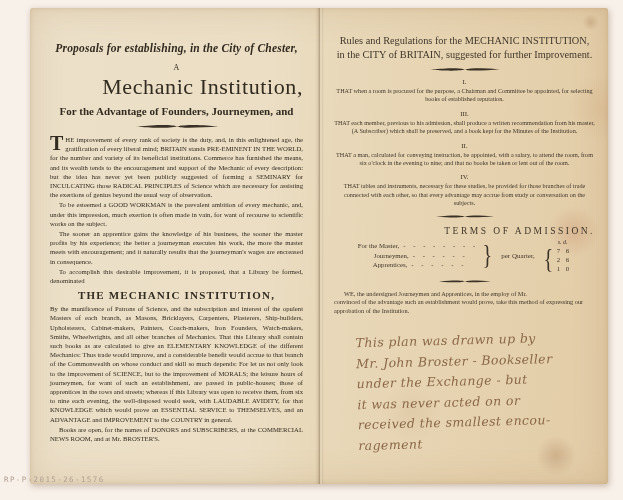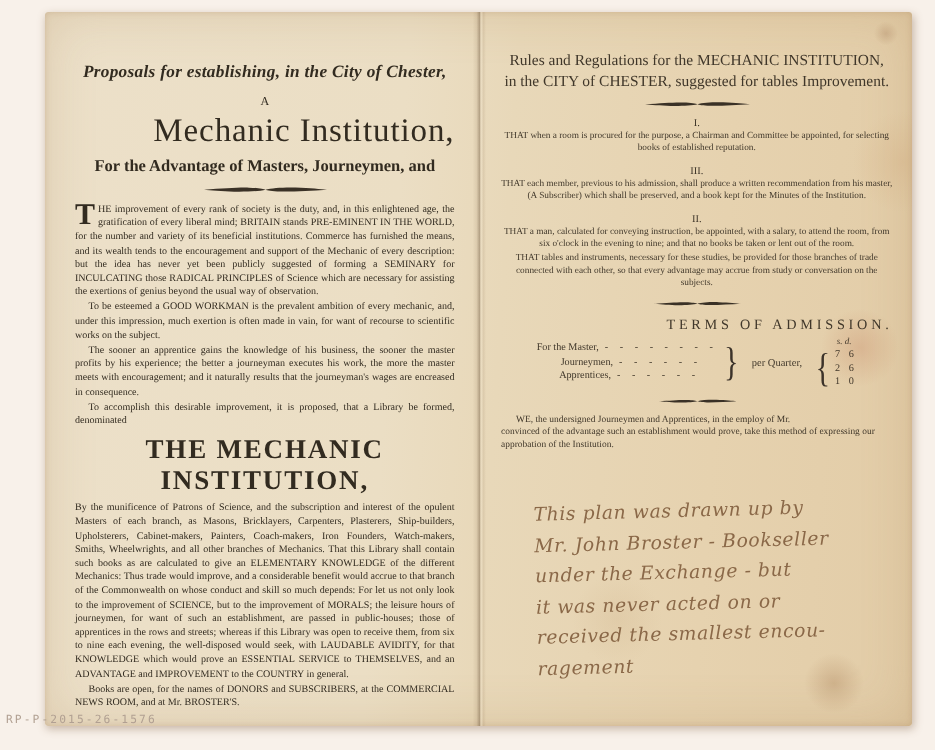--- a/index.html
+++ b/index.html
@@ -35,21 +35,21 @@
 
   
   .lp-inner { padding:34px 16px 0 20px; }
   .lp-proposals { text-align:center; font-style:italic; font-weight:bold; font-size:11.5px; letter-spacing:0.2px; }
   .lp-a { text-align:center; font-size:8px; margin-top:9px; }
   .lp-title { text-align:right; font-size:22px; font-weight:normal; letter-spacing:0.6px; margin-top:2px; }
   .lp-subtitle { text-align:center; font-size:11px; font-weight:bold; line-height:13px; margin-top:5px; }
   .lp-body p { font-size:6.7px; line-height:9.2px; text-align:justify; margin:0 0 1px 0; }
   .lp-body p.indent { text-indent:9px; }
   .dropcap { float:left; font-size:20px; line-height:15px; padding:1px 2px 0 0; font-weight:bold; }
-  .lp-heading2 { text-align:center; font-size:18px; font-weight:bold; letter-spacing:1.2px; margin:4px 0 3px; }
+  .lp-heading2 { text-align:center; font-size:11px; font-weight:bold; letter-spacing:1.2px; margin:4px 0 3px; }
 
   
   .rp-inner { padding:26px 13px 0 15px; text-align:center; }
   .rp-header { font-size:10.3px; line-height:13.5px; }
   .rule-numeral { font-size:7px; margin-top:6px; }
   .rule-text { font-size:6.2px; line-height:8.4px; margin-top:1px; }
   .terms-heading { font-size:9.5px; letter-spacing:2.5px; margin-top:7px;text-align:right; }
   .terms-table { margin-top:3px; display:flex; justify-content:center; align-items:center; gap:3px; font-size:6.8px; }
   .terms-row { display:flex; white-space:nowrap; line-height:9.5px; text-align:left; }
   .terms-row.r2 { padding-left:16px; }
@@ -79,60 +79,61 @@
 <body>
 
 <div class="paper">
 
   <div class="page-left">
     <div class="lp-inner">
       <div class="lp-proposals">Proposals for establishing, in the City of Chester,</div>
       <div class="lp-a">A</div>
       <div class="lp-title">Mechanic Institution,</div>
       <div class="lp-subtitle">
-        <div>For the Advantage of Masters, Journeymen, and</div>
+        <div>For the Advantage of Founders, Journeymen, and</div>
       </div>
       <svg class="divider" width="82" height="5" viewBox="0 0 82 5">
         <path d="M0 2.5 C 13 1.7, 22 0.9, 30 1.1 C 36 1.2, 40 2.1, 41 2.5 C 45 1.3, 53 0.8, 61 1.0 C 71 1.3, 78 2.1, 82 2.5 C 72 3.1, 61 3.8, 51 3.7 C 45 3.6, 42 3.0, 41 2.5 C 37 3.5, 28 4.0, 20 3.8 C 12 3.6, 4 2.9, 0 2.5 Z" fill="currentColor"></path>
       </svg>
       <div class="lp-body">
         <p><span class="dropcap">T</span><span>HE improvement of every rank of society is the duty, and, in this enlightened age, the gratification of every liberal mind; BRITAIN stands PRE-EMINENT IN THE WORLD, for the number and variety of its beneficial institutions. Commerce has furnished the means, and its wealth tends to the encouragement and support of the Mechanic of every description: but the idea has never yet been publicly suggested of forming a SEMINARY for INCULCATING those RADICAL PRINCIPLES of Science which are necessary for assisting the exertions of genius beyond the usual way of observation.</span></p>
         <p class="indent">To be esteemed a GOOD WORKMAN is the prevalent ambition of every mechanic, and, under this impression, much exertion is often made in vain, for want of recourse to scientific works on the subject.</p>
         <p class="indent">The sooner an apprentice gains the knowledge of his business, the sooner the master profits by his experience; the better a journeyman executes his work, the more the master meets with encouragement; and it naturally results that the journeyman's wages are encreased in consequence.</p>
         <p class="indent">To accomplish this desirable improvement, it is proposed, that a Library be formed, denominated</p>
         <div class="lp-heading2">THE MECHANIC INSTITUTION,</div>
         <p>By the munificence of Patrons of Science, and the subscription and interest of the opulent Masters of each branch, as Masons, Bricklayers, Carpenters, Plasterers, Ship-builders, Upholsterers, Cabinet-makers, Painters, Coach-makers, Iron Founders, Watch-makers, Smiths, Wheelwrights, and all other branches of Mechanics. That this Library shall contain such books as are calculated to give an ELEMENTARY KNOWLEDGE of the different Mechanics: Thus trade would improve, and a considerable benefit would accrue to that branch of the Commonwealth on whose conduct and skill so much depends: For let us not only look to the improvement of SCIENCE, but to the improvement of MORALS; the leisure hours of journeymen, for want of such an establishment, are passed in public-houses; those of apprentices in the rows and streets; whereas if this Library was open to receive them, from six to nine each evening, the well-disposed would seek, with LAUDABLE AVIDITY, for that KNOWLEDGE which would prove an ESSENTIAL SERVICE to THEMSELVES, and an ADVANTAGE and IMPROVEMENT to the COUNTRY in general.</p>
         <p class="indent">Books are open, for the names of DONORS and SUBSCRIBERS, at the COMMERCIAL NEWS ROOM, and at Mr. BROSTER'S.</p>
       </div>
     </div>
   </div>
 
   <div class="page-right">
     <div class="rp-inner">
       <div class="rp-header">
         <div>Rules and Regulations for the MECHANIC INSTITUTION,</div>
-        <div>in the CITY of CHESTER, suggested for tables Improvement.</div>
+        <div>in the CITY of BRITAIN, suggested for further Improvement.</div>
       </div>
       <svg class="divider" width="70" height="5" viewBox="0 0 82 5">
         <path d="M0 2.5 C 13 1.7, 22 0.9, 30 1.1 C 36 1.2, 40 2.1, 41 2.5 C 45 1.3, 53 0.8, 61 1.0 C 71 1.3, 78 2.1, 82 2.5 C 72 3.1, 61 3.8, 51 3.7 C 45 3.6, 42 3.0, 41 2.5 C 37 3.5, 28 4.0, 20 3.8 C 12 3.6, 4 2.9, 0 2.5 Z" fill="currentColor"></path>
       </svg>
 
       <div>
         <div class="rule-numeral">I.</div>
         <div class="rule-text">THAT when a room is procured for the purpose, a Chairman and Committee be appointed, for selecting books of established reputation.</div>
       </div>
       <div>
         <div class="rule-numeral">III.</div>
         <div class="rule-text">THAT each member, previous to his admission, shall produce a written recommendation from his master, (A Subscriber) which shall be preserved, and a book kept for the Minutes of the Institution.</div>
       </div>
       <div>
         <div class="rule-numeral">II.</div>
         <div class="rule-text">THAT a man, calculated for conveying instruction, be appointed, with a salary, to attend the room, from six o'clock in the evening to nine; and that no books be taken or lent out of the room.</div>
       </div>
       <div>
+        <div class="rule-numeral">IV.</div>
         <div class="rule-text">THAT tables and instruments, necessary for these studies, be provided for those branches of trade connected with each other, so that every advantage may accrue from study or conversation on the subjects.</div>
       </div>
 
       <svg class="divider" width="58" height="5" viewBox="0 0 82 5">
         <path d="M0 2.5 C 13 1.7, 22 0.9, 30 1.1 C 36 1.2, 40 2.1, 41 2.5 C 45 1.3, 53 0.8, 61 1.0 C 71 1.3, 78 2.1, 82 2.5 C 72 3.1, 61 3.8, 51 3.7 C 45 3.6, 42 3.0, 41 2.5 C 37 3.5, 28 4.0, 20 3.8 C 12 3.6, 4 2.9, 0 2.5 Z" fill="currentColor"></path>
       </svg>
 
       <div class="terms-heading">TERMS OF ADMISSION.</div>
 
       <div class="terms-table">

